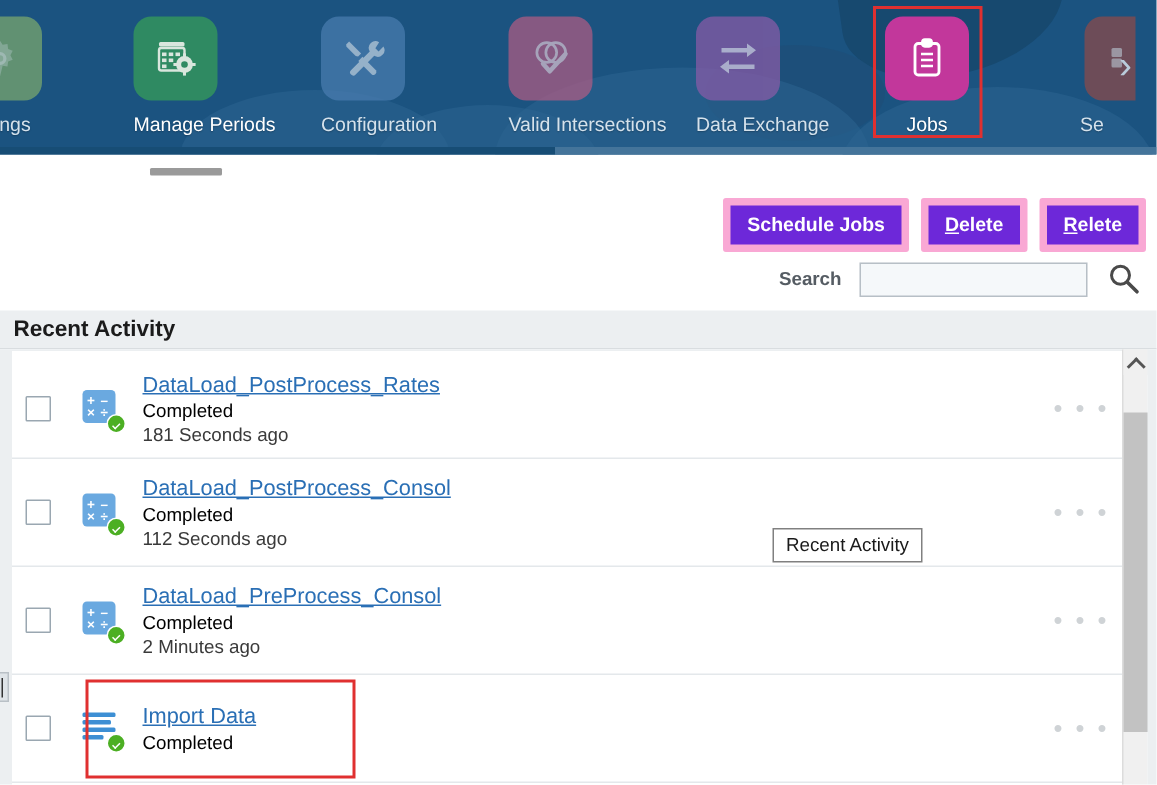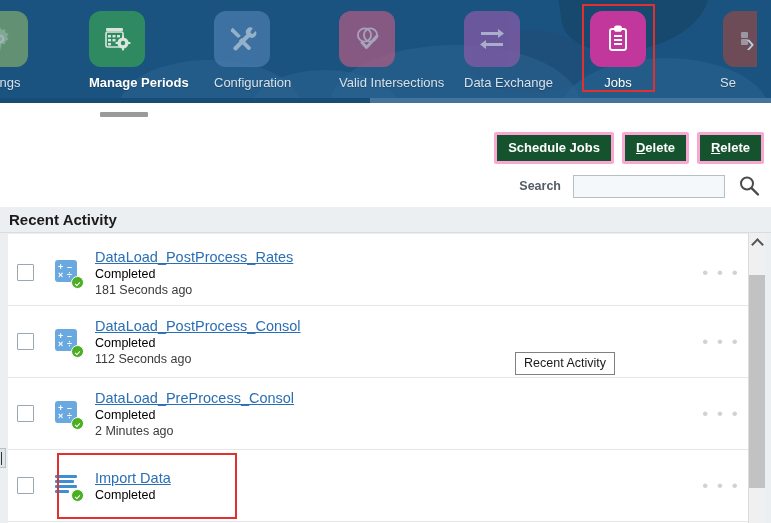--- a/index.html
+++ b/index.html
@@ -59,21 +59,21 @@
   .splitter{
     position:absolute; left:100px; top:112px; width:48px; height:5px;
     background:#9a9a9a; border-radius:1px;
   }
 
   
   .toolbar{
     position:absolute; right:7px; top:132px; display:flex; gap:8px;
   }
   .btn{
-    background:#14532d; color:#ffffff; border:3px solid #f9a8d4;
+    background:#6d28d9; color:#ffffff; border:5px solid #f9a8d4;
     font-size:13px; font-weight:bold; padding:5px 11px 6px 11px;
     border-radius:2px; cursor:pointer; white-space:nowrap;
     font-family:"Liberation Sans",sans-serif;
   }
   .btn u{ text-decoration:underline; }
 
   
   .searchrow{
     position:absolute; right:10px; top:174px; display:flex; align-items:center; gap:12px;
   }
@@ -222,21 +222,21 @@
   <div class="tile dim" style="left:-28px; top:11px; width:56px;">
     <div class="tilebox" style="background:#7daa6e;">
       <svg width="26" height="26" viewBox="0 0 24 24" fill="#cfe0c6">
         <path d="M12 8a4 4 0 100 8 4 4 0 000-8zm0 6a2 2 0 110-4 2 2 0 010 4z"></path>
         <path d="M12 1l1.6 2.6 3-.5.4 3 2.8 1.2-1.4 2.7 1.4 2.7-2.8 1.2-.4 3-3-.5L12 23l-1.6-2.6-3 .5-.4-3L4.2 16.7 5.6 14l-1.4-2.7L7 10.1l.4-3 3 .5z" opacity=".55"></path>
       </svg>
     </div>
     <div class="tilelabel" style="margin-left:20px;">ngs</div>
   </div>
 
-  <div class="tile" style="left:89px; top:11px; width:56px;font-weight:bold;">
+  <div class="tile" style="left:89px; top:11px; width:56px;">
     <div class="tilebox" style="background:#2f8a62;">
       <svg width="30" height="28" viewBox="0 0 30 28" fill="#d9e6dd">
         <rect x="4" y="3" width="17" height="3" rx="1"></rect>
         <rect x="4" y="7" width="17" height="15" rx="1.5" fill="none" stroke="#d9e6dd" stroke-width="1.6"></rect>
         <g fill="#d9e6dd">
           <rect x="6" y="10" width="3" height="2.4"></rect>
             <rect x="10.5" y="10" width="3" height="2.4"></rect>
             <rect x="15" y="10" width="3" height="2.4"></rect>
           <rect x="6" y="14" width="3" height="2.4"></rect>
             <rect x="10.5" y="14" width="3" height="2.4"></rect>

